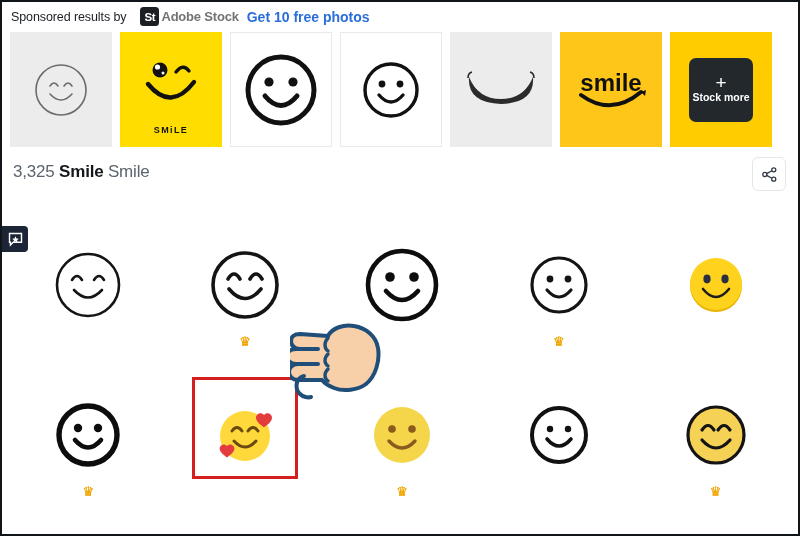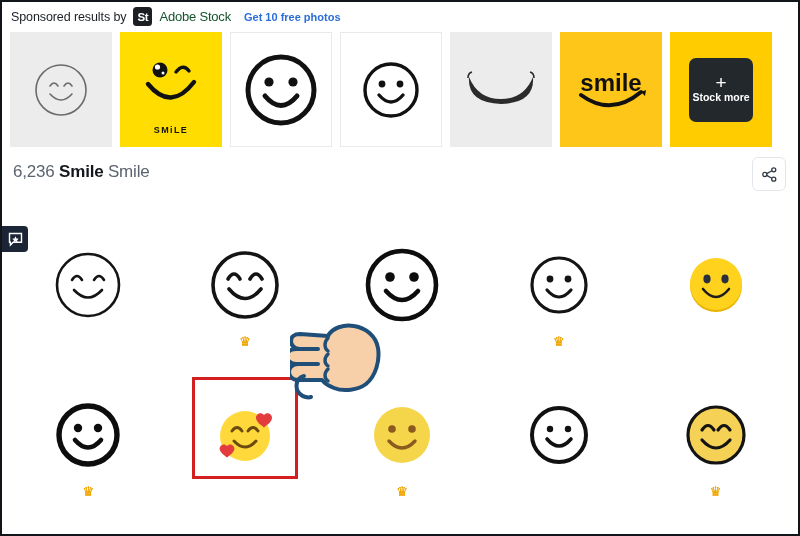--- a/index.html
+++ b/index.html
@@ -24,49 +24,50 @@
   
   .sponsor-bar {
     position: absolute;
     left: 0; top: 0;
     width: 796px;
     height: 29px;
     background: #ffffff;
     display: flex;
     align-items: center;
     padding-left: 9px;
-    gap: 7px;
+    gap: 2px;
   }
   .sponsor-label {
     font-size: 12.5px;
     color: #1b1f24;
     letter-spacing: -0.1px;
     white-space: nowrap;
   }
   .st-logo {
     width: 19px; height: 19px;
     background: #1b1f24;
     border-radius: 3.5px;
     color: #fff;
     font-size: 11.5px;
     font-weight: bold;
     display: flex;
     align-items: center;
     justify-content: center;
     letter-spacing: -0.3px;
+    margin-left: 12px;
   }
   .adobe-stock {
     font-size: 13px;
-    font-weight: normal;
-    color: #14532d;
+    font-weight: bold;
+    color: #737373;
     letter-spacing: -0.2px;
     white-space: nowrap;
   }
   .free-photos {
-    font-size: 11px;
+    font-size: 14px;
     color: #2a6ddb;
     font-weight: bold;
     margin-left: 6px;
     white-space: nowrap;
     cursor: pointer;
     text-align: right;
   }
 
   
   .thumb-strip {
@@ -287,21 +288,21 @@
 
     <div class="thumb amber2">
       <div class="show-more-box">
         <span class="show-more-plus">+</span>
         <span>Stock more</span>
       </div>
     </div>
   </div>
 
   <div class="results-head">
-    <span>6,236</span>
+    <span>3,325</span>
     <b>Smile</b>
     <span>Smile</span>
   </div>
 
   <div class="share-btn">
     <svg width="17" height="17" viewBox="0 0 20 20">
       <circle cx="15" cy="4.5" r="2.4" fill="none" stroke="#2e3642" stroke-width="1.5"></circle>
       <circle cx="15" cy="15.5" r="2.4" fill="none" stroke="#2e3642" stroke-width="1.5"></circle>
       <circle cx="4.5" cy="10" r="2.4" fill="none" stroke="#2e3642" stroke-width="1.5"></circle>
       <line x1="6.7" y1="8.9" x2="12.8" y2="5.6" stroke="#2e3642" stroke-width="1.5"></line>

